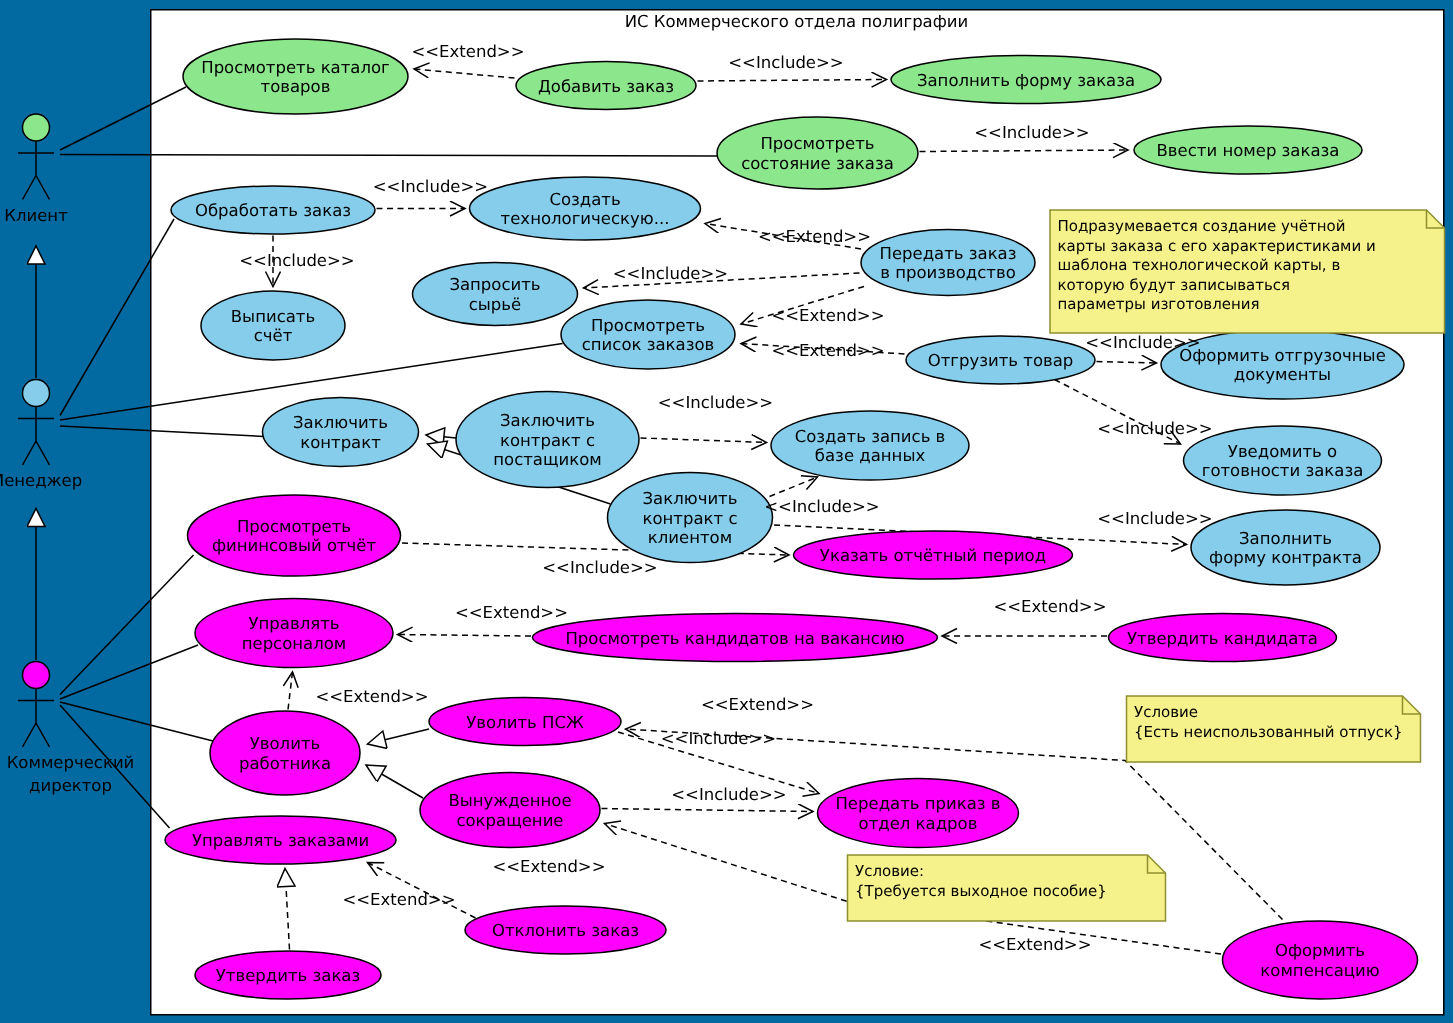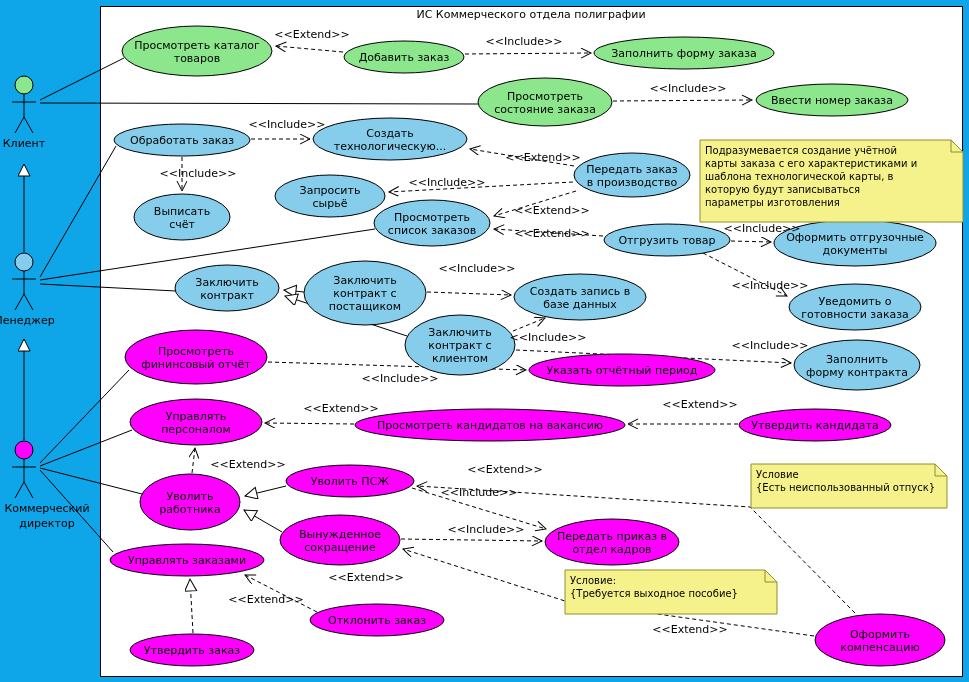--- a/index.html
+++ b/index.html
@@ -1,16 +1,16 @@
 <!DOCTYPE html>
 <html><head>
 <meta charset="utf-8">
 <style>
   html,body{margin:0;padding:0;background:#ffffff;}
-  .canvas{position:relative;width:969px;height:682px;background:#0ea5e9;overflow:hidden;}
+  .canvas{position:relative;width:969px;height:682px;background:#0369a1;overflow:hidden;}
   svg{display:block;}
   svg text{font-family:"DejaVu Sans","Liberation Sans",sans-serif;fill:#000;}
 </style>
 </head>
 <body>
 
 <div class="canvas">
   <svg id="diagram" width="969" height="682" viewBox="0 0 969 682">
       <defs>
         <marker id="m-open" markerWidth="14" markerHeight="12" refX="11" refY="5" orient="auto" markerUnits="userSpaceOnUse">

